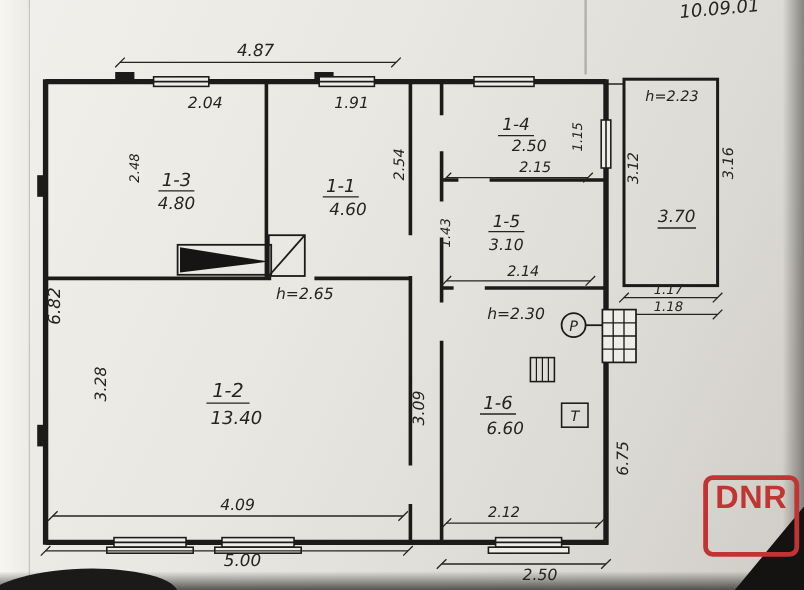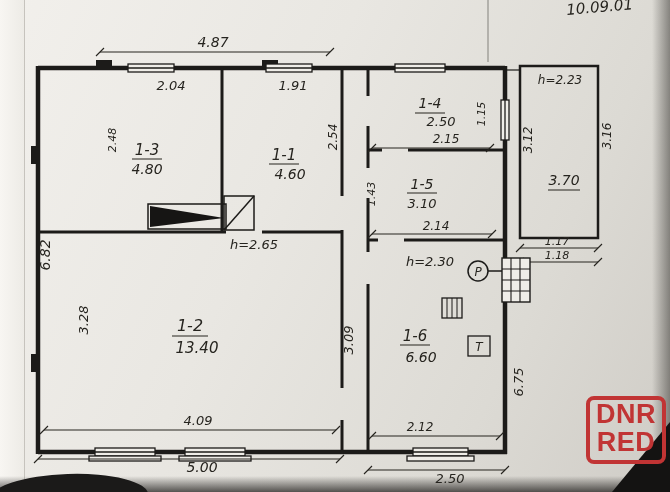--- a/index.html
+++ b/index.html
@@ -210,16 +210,15 @@
       <text x="479" y="351" font-size="12">Т</text>
     </g>
   </svg>
 
   <div class="layer bottom-shade"></div>
   <div class="layer blob-left"></div>
   <div class="layer corner-right"></div>
 
   <div class="stamp">
     <div>DNR</div>
-    <div>RED</div>
   </div>
 
 </div>
 
 </body></html>

